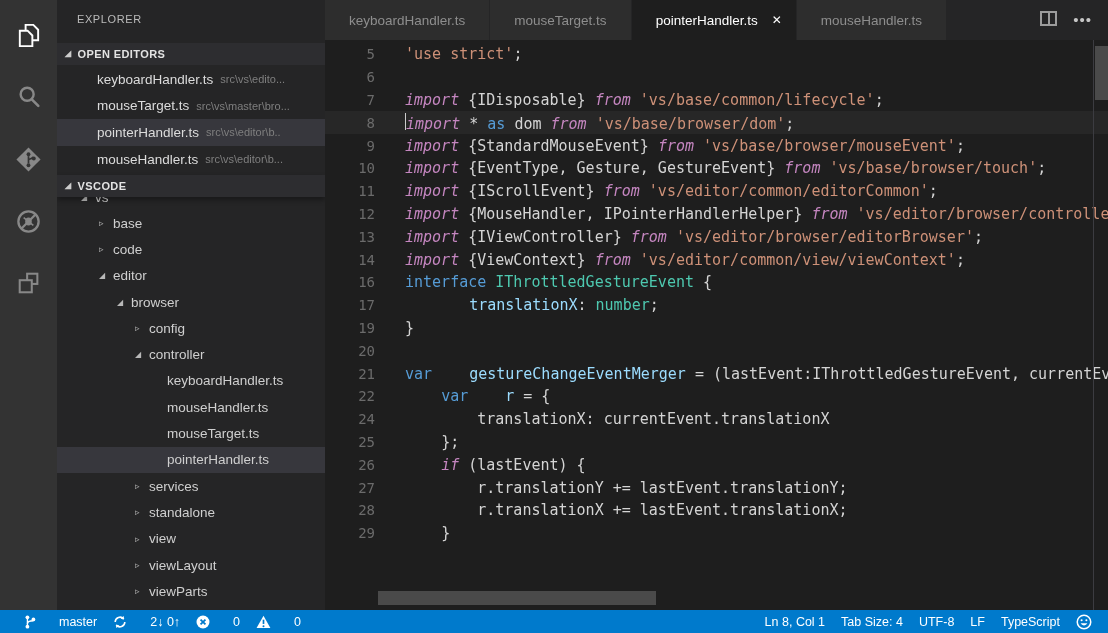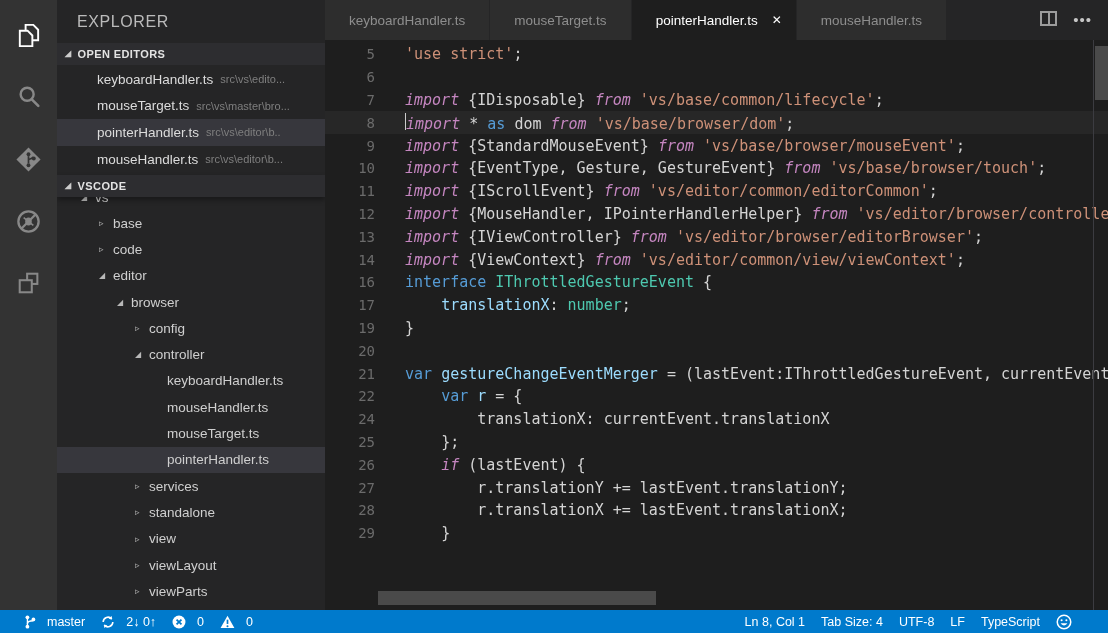--- a/index.html
+++ b/index.html
@@ -7,21 +7,21 @@
               font-family:"Liberation Sans", sans-serif; }
   .app { position:relative; width:1108px; height:633px; background:#1e1e1e; }
 
   
   .activity-bar { position:absolute; left:0; top:0; width:57px; height:610px; background:#333333; z-index:5; }
   .ab-item { position:absolute; left:0; width:57px; height:48px; display:flex; align-items:center; justify-content:center; cursor:pointer; }
   .ab-item svg { display:block; }
 
   
   .sidebar { position:absolute; left:57px; top:0; width:268px; height:610px; background:#252526; overflow:hidden; color:#cccccc; }
-  .sidebar-title { position:absolute; top:13px; left:20px; font-size:16px; letter-spacing:0.6px; color:#bbbbbb; }
+  .sidebar-title { position:absolute; top:13px; left:20px; font-size:11px; letter-spacing:0.6px; color:#bbbbbb; }
   .section-header { position:absolute; left:0; width:268px; height:22px; background:#2d2d30; display:flex; align-items:center;
                     font-size:11px; font-weight:bold; color:#e3e3e3; letter-spacing:0.4px; padding-left:8px; z-index:3; }
   .section-header .twisty { font-size:8px; color:#cccccc; margin-right:6px; transform:translateY(-1px); }
   #open-editors-header { top:43px; }
   #vscode-header { top:175px; box-shadow:0 3px 5px rgba(0,0,0,0.35); }
 
   .open-editors-rows { position:absolute; top:66px; left:0; width:268px; }
   .oe-row { height:26.6px; display:flex; align-items:center; padding-left:40px; white-space:nowrap; overflow:hidden; cursor:pointer; }
   .oe-row.selected { background:#37373d; }
   .oe-name { font-size:13.5px; color:#dcdcdc; }
@@ -52,36 +52,36 @@
             font-family:"DejaVu Sans Mono", monospace; font-size:15px; }
   .code-lines { position:absolute; top:3px; left:0; width:100%; }
   .code-line { height:22.8px; display:flex; align-items:center; position:relative; }
   .code-line.current { background:rgba(255,255,255,0.045); }
   .ln { width:50px; text-align:right; color:#6b6b6b; font-size:14px; flex:none; }
   .code { margin-left:30px; white-space:pre; tab-size:4; color:#d4d4d4; }
   .tok-kw  { color:#c586c0;font-style:italic; }
   .tok-kw2 { color:#569cd6; }
   .tok-str { color:#ce9178; }
   .tok-typ { color:#4ec9b0; }
-  .tok-prop{ color:#9cdcfe; }
+  .tok-prop{ color:#9cdcfe;margin-left:28px; }
   .tok-pln { color:#d4d4d4; }
   .cursor { display:inline-block; width:0; height:17px; border-left:1.6px solid #cccccc; transform:translateY(1px); }
 
   .v-scrollbar { position:absolute; right:0; top:0; width:15px; height:570px; border-left:1px solid #3c3c41; }
   .v-thumb { position:absolute; left:1px; top:6px; width:13px; height:54px; background:rgba(140,140,140,0.40); }
   .h-scrollbar { position:absolute; left:0; bottom:5px; height:14px; width:768px; }
   .h-thumb { position:absolute; left:53px; width:278px; height:14px; background:rgba(140,140,140,0.40); }
 
   
   .status-bar { position:absolute; left:0; top:610px; width:1108px; height:23px; background:#007acc; color:#ffffff;
                 display:flex; align-items:center; justify-content:space-between; font-size:12.5px; z-index:6; }
   .sb-left, .sb-right { display:flex; align-items:center; height:100%; }
   .sb-left { padding-left:16px; }
-  .sb-right { padding-right:28px;text-align:right; }
-  .sb-item { display:flex; align-items:center; gap:11px; padding:0 8px; height:100%; cursor:pointer; white-space:nowrap; }
+  .sb-right { padding-right:8px;text-align:right; }
+  .sb-item { display:flex; align-items:center; gap:23px; padding:0 8px; height:100%; cursor:pointer; white-space:nowrap; }
   .sb-item svg { display:block; }
 </style>
 </head>
 <body>
 
 <div class="app">
 
   <div class="activity-bar" id="activity-bar">
       <div class="ab-item" style="top: 11px;">
         <span>

